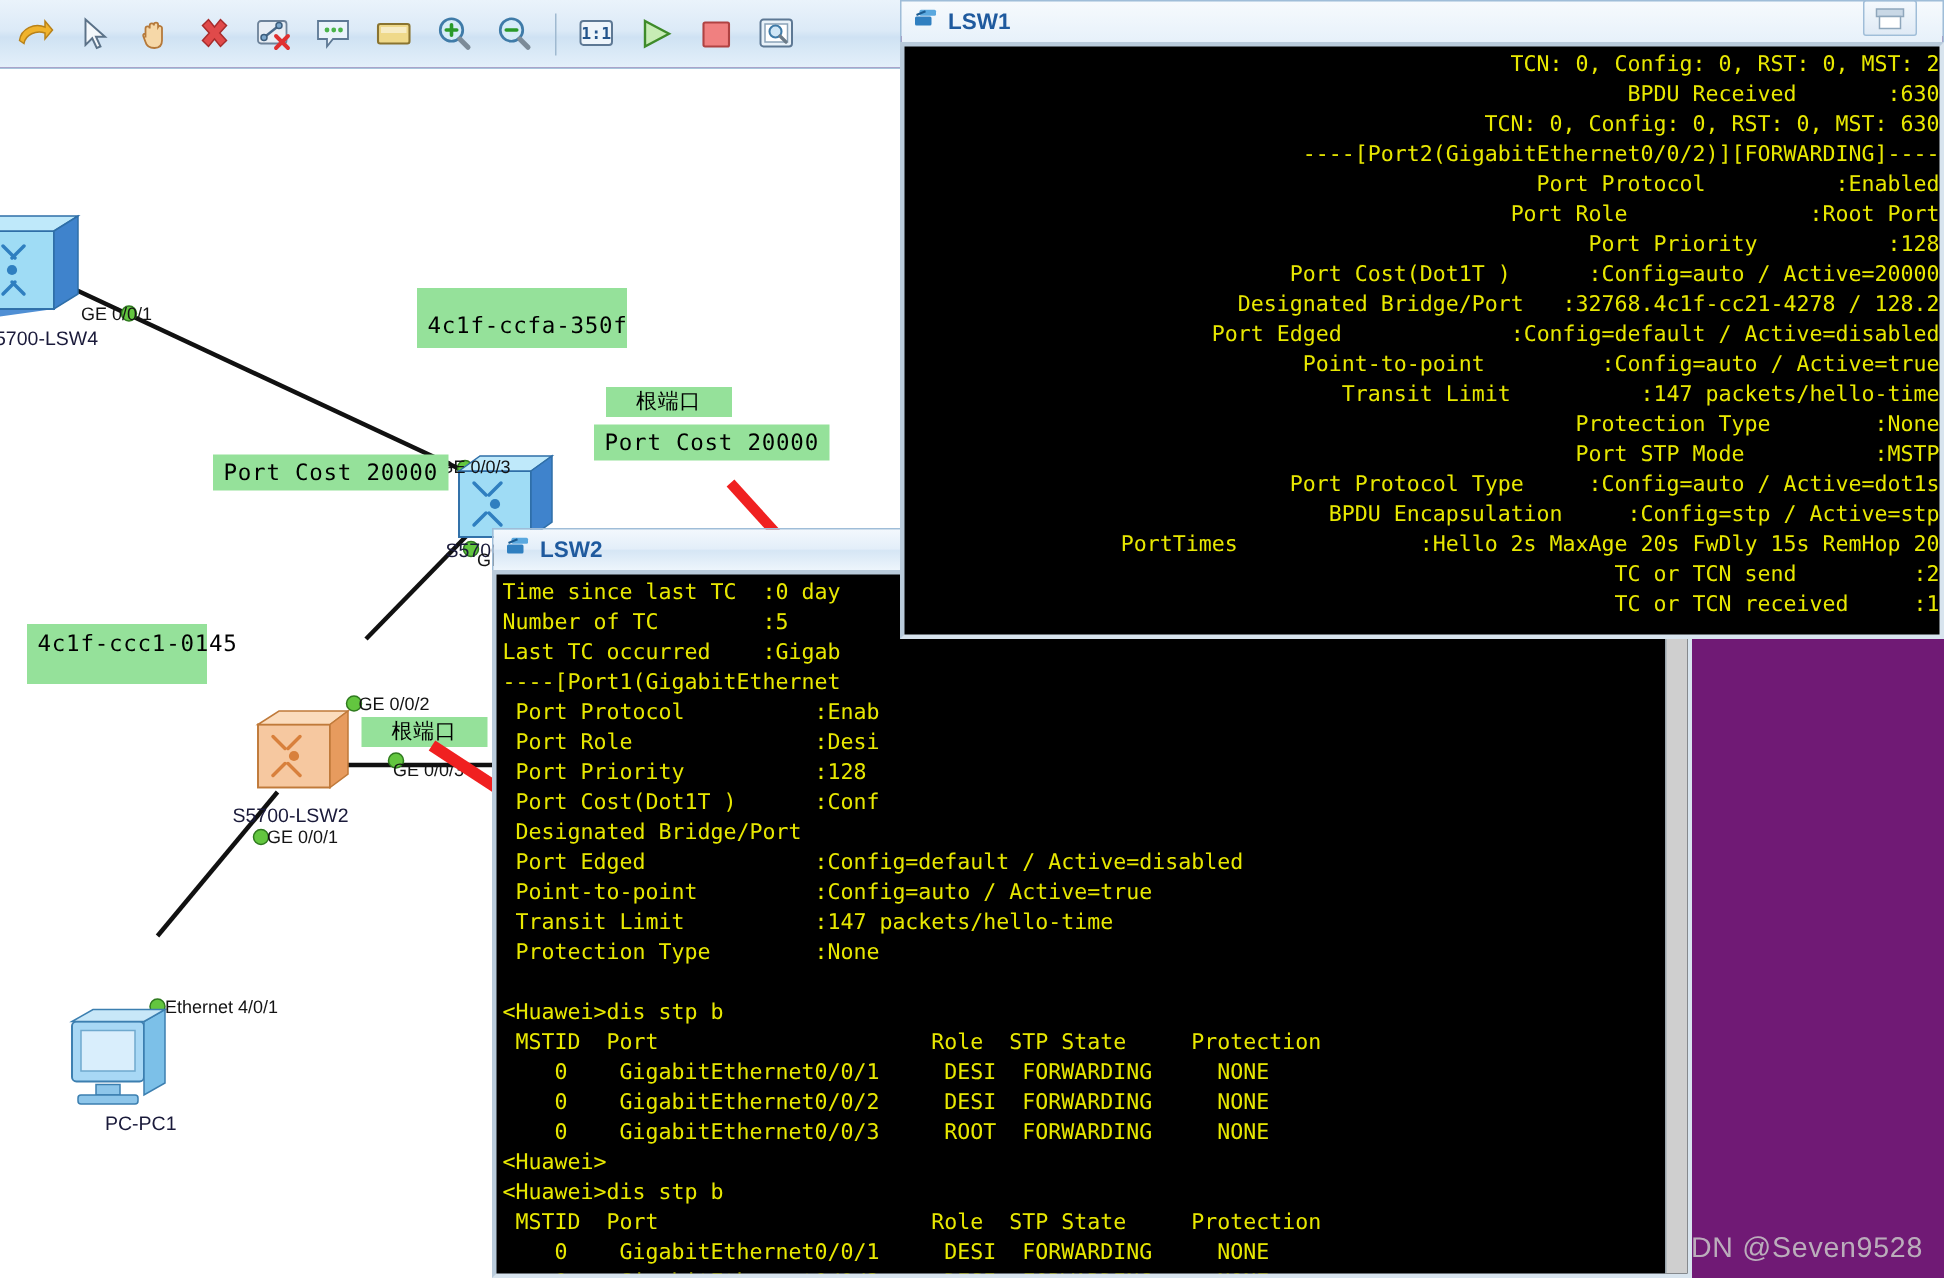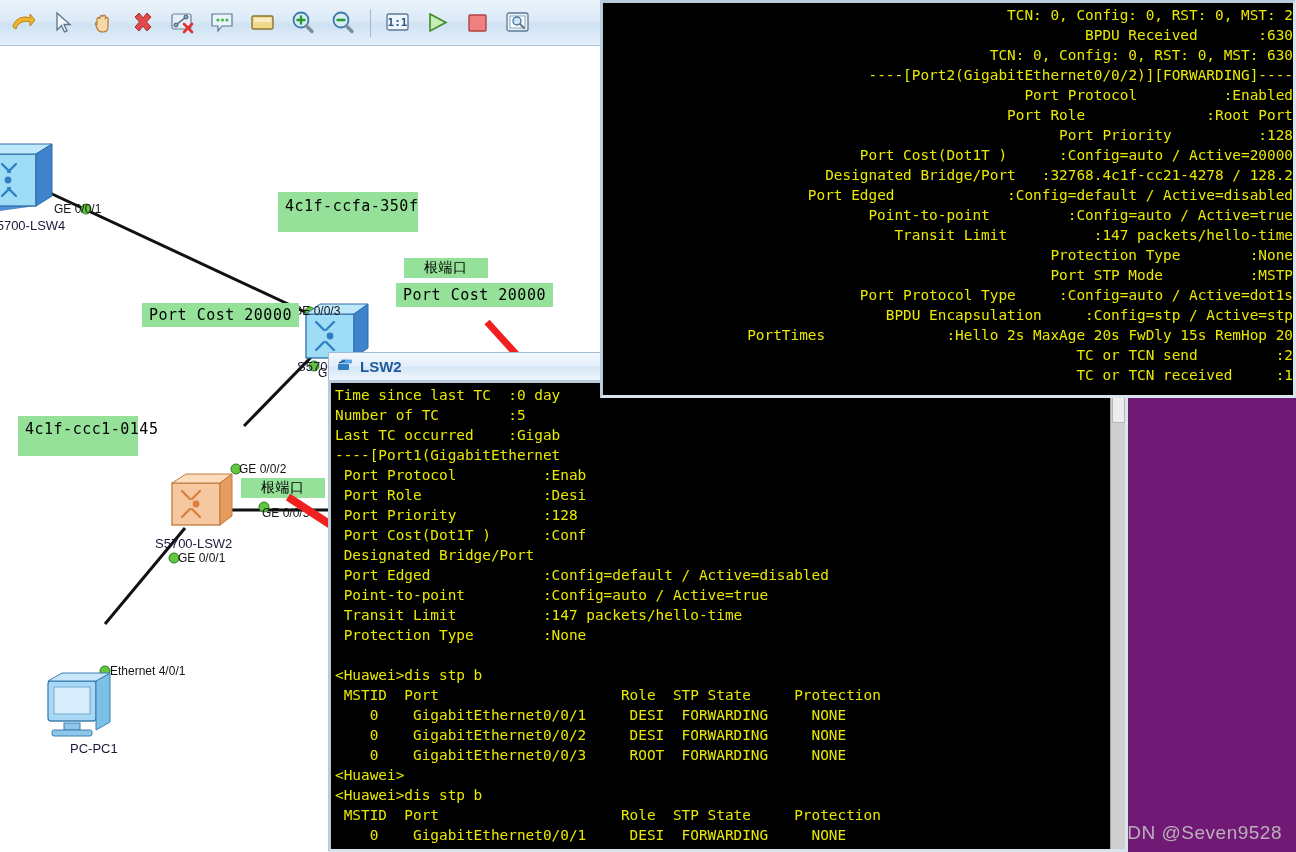--- a/index.html
+++ b/index.html
@@ -253,21 +253,21 @@
 
     <div class="port-label" style="left:54px;  top:156px;">GE 0/0/1</div>
     <div class="port-label" style="left:293px; top:258px;">GE 0/0/3</div>
     <div class="port-label" style="left:318px; top:320px;">GE 0/0/1</div>
     <div class="port-label" style="left:386px; top:320px;">GE 0/0/2</div>
     <div class="port-label" style="left:239px; top:416px;">GE 0/0/2</div>
     <div class="port-label" style="left:262px; top:460px;">GE 0/0/3</div>
     <div class="port-label" style="left:178px; top:505px;">GE 0/0/1</div>
     <div class="port-label" style="left:110px; top:618px;">Ethernet 4/0/1</div>
 
-    <div class="green-tag" style="left:278px; top:146px; width:140px; height:40px; padding-top:5px;">4c1f-ccfa-350f</div>
+    <div class="green-tag" style="left:278px; top:146px; width:140px; height:40px; padding-top:16px;">4c1f-ccfa-350f</div>
     <div class="green-tag" style="left:18px; top:370px; width:120px; height:40px; padding-top:4px;">4c1f-ccc1-0145</div>
     <div class="green-tag" style="left:142px; top:257px;">Port Cost 20000</div>
     <div class="green-tag cn" style="left:404px; top:212px;">根端口</div>
     <div class="green-tag" style="left:396px; top:237px;">Port Cost 20000</div>
     <div class="green-tag cn" style="left:241px; top:432px;">根端口</div>
   </div>
 
   <div class="win" style="left:328px; top:352px; width:800px; height:500px; z-index:5;">
     <div class="win-title">
       <span>
@@ -304,20 +304,36 @@
  MSTID  Port                     Role  STP State     Protection
     0    GigabitEthernet0/0/1     DESI  FORWARDING     NONE
     0    GigabitEthernet0/0/2     DESI  FORWARDING     NONE</div>
       <div class="scrollbar">
         <div class="thumb" style="top:2px; height:38px;"></div>
       </div>
     </div>
   </div>
 
   <div class="win" style="left:600px; top:0px; width:696px; height:558px; z-index:9;">
+    <div class="win-title" style="background:linear-gradient(to bottom,#f6fafd,#e7f1fa);">
+      <span>
+        <svg width="17" height="17" viewBox="0 0 17 17">
+          <rect x="1" y="7" width="11" height="6" rx="1" fill="#2f7fc0"></rect>
+          <rect x="4" y="2.5" width="11" height="4" rx="1" fill="#5aa8df"></rect>
+          <path d="M2 6 L8 3.5" stroke="#1b5c92" stroke-width="1.4"></path>
+        </svg>
+      </span>
+      <span>LSW1</span>
+      <div class="restore-box">
+        <svg width="20" height="15" viewBox="0 0 20 15">
+          <rect x="1" y="1" width="18" height="5" fill="#c9d8e6" stroke="#8fa7bc"></rect>
+          <rect x="3" y="6" width="14" height="8" fill="#ffffff" stroke="#8fa7bc"></rect>
+        </svg>
+      </div>
+    </div>
     <div class="win-body" style="width:696px; height:398px;text-align:right;">
       <div class="term" id="lsw1-term">          TCN: 0, Config: 0, RST: 0, MST: 2
  BPDU Received       :630
           TCN: 0, Config: 0, RST: 0, MST: 630
 ----[Port2(GigabitEthernet0/0/2)][FORWARDING]----
  Port Protocol          :Enabled
  Port Role              :Root Port
  Port Priority          :128
  Port Cost(Dot1T )      :Config=auto / Active=20000
  Designated Bridge/Port   :32768.4c1f-cc21-4278 / 128.2

